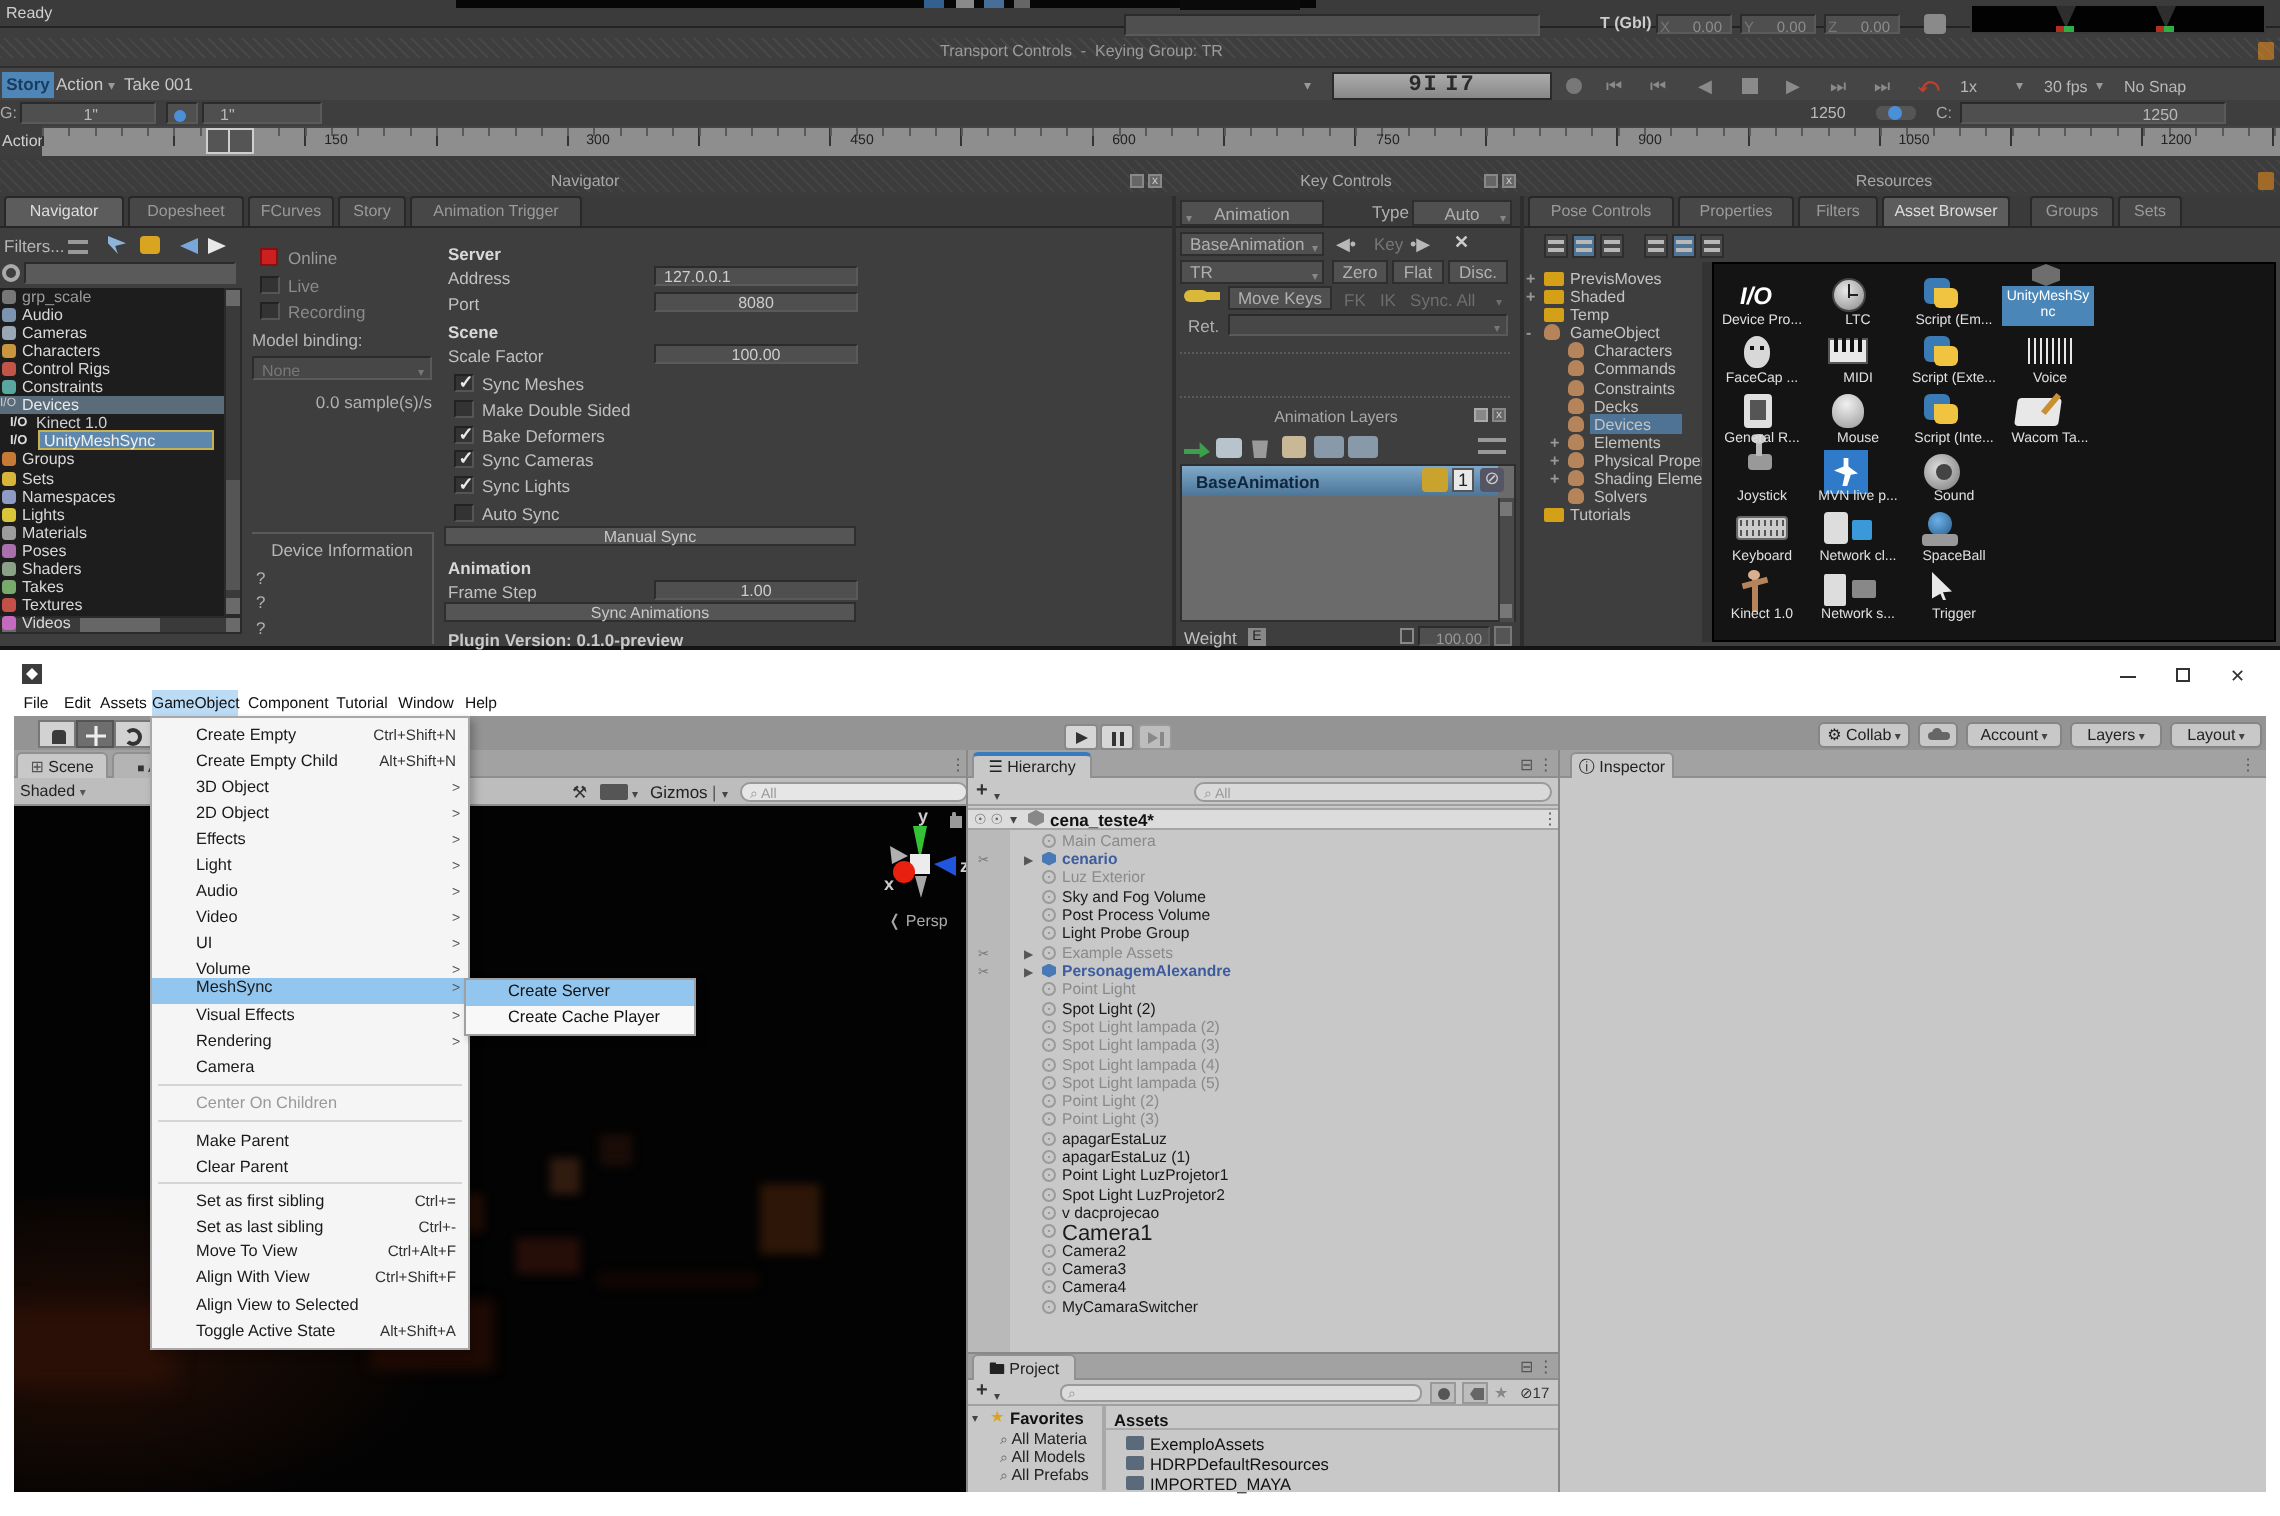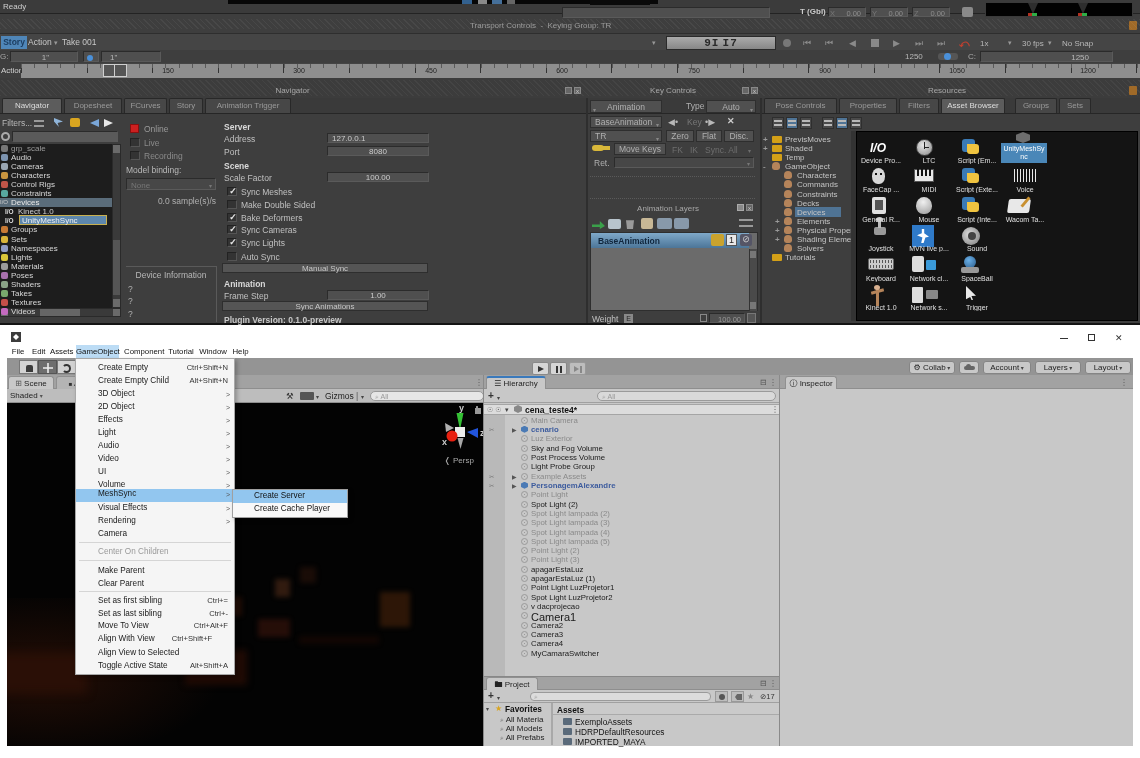--- a/index.html
+++ b/index.html
@@ -724,21 +724,21 @@
 <div class="a" style="left:91px;top:237px;font-size:8.2px;color:#1a1a1a;white-space:nowrap">Make Parent</div>
 <div class="a" style="left:91px;top:250px;font-size:8.2px;color:#1a1a1a;white-space:nowrap">Clear Parent</div>
 <div class="a" style="left:72px;top:262px;width:152px;height:1px;background:#d5d5d5"></div>
 <div class="a" style="left:91px;top:267px;font-size:8.2px;color:#1a1a1a;white-space:nowrap">Set as first sibling</div>
 <div class="a" style="left:149px;top:267px;width:72px;text-align:right;font-size:7.6px;color:#333">Ctrl+=</div>
 <div class="a" style="left:91px;top:280px;font-size:8.2px;color:#1a1a1a;white-space:nowrap">Set as last sibling</div>
 <div class="a" style="left:149px;top:280px;width:72px;text-align:right;font-size:7.6px;color:#333">Ctrl+-</div>
 <div class="a" style="left:91px;top:292px;font-size:8.2px;color:#1a1a1a;white-space:nowrap">Move To View</div>
 <div class="a" style="left:149px;top:292px;width:72px;text-align:right;font-size:7.6px;color:#333">Ctrl+Alt+F</div>
 <div class="a" style="left:91px;top:305px;font-size:8.2px;color:#1a1a1a;white-space:nowrap">Align With View</div>
-<div class="a" style="left:149px;top:305px;width:72px;text-align:center;font-size:7.6px;color:#333">Ctrl+Shift+F</div>
+<div class="a" style="left:149px;top:305px;width:72px;text-align:right;font-size:7.6px;color:#333">Ctrl+Shift+F</div>
 <div class="a" style="left:91px;top:319px;font-size:8.2px;color:#1a1a1a;white-space:nowrap">Align View to Selected</div>
 <div class="a" style="left:91px;top:332px;font-size:8.2px;color:#1a1a1a;white-space:nowrap">Toggle Active State</div>
 <div class="a" style="left:149px;top:332px;width:72px;text-align:right;font-size:7.6px;color:#333">Alt+Shift+A</div>
 <div class="a" style="left:225px;top:160px;width:116px;height:29px;background:#f8f8f8;border:1px solid #a0a0a0;box-shadow:2px 2px 4px rgba(0,0,0,0.25)"></div>
 <div class="a" style="left:226px;top:161px;width:114px;height:13px;background:#92c6ef"></div>
 <div class="a" style="left:247px;top:162px;font-size:8.2px;color:#111;white-space:nowrap">Create Server</div>
 <div class="a" style="left:247px;top:175px;font-size:8.2px;color:#111;white-space:nowrap">Create Cache Player</div>
   </div>
 
 </body></html>

